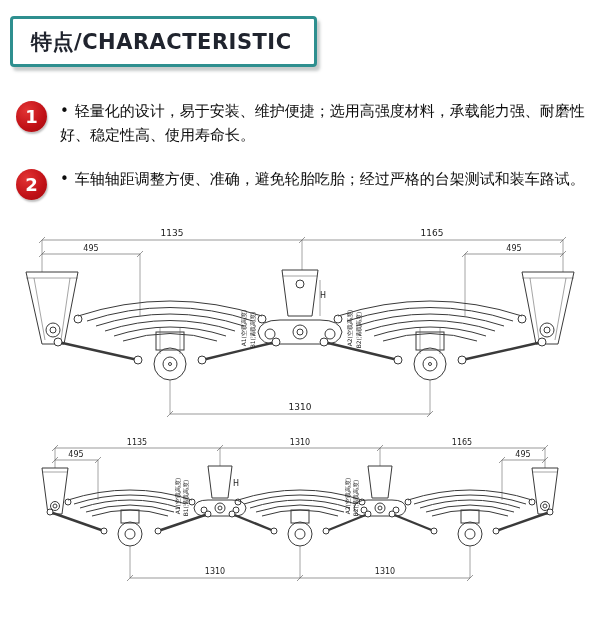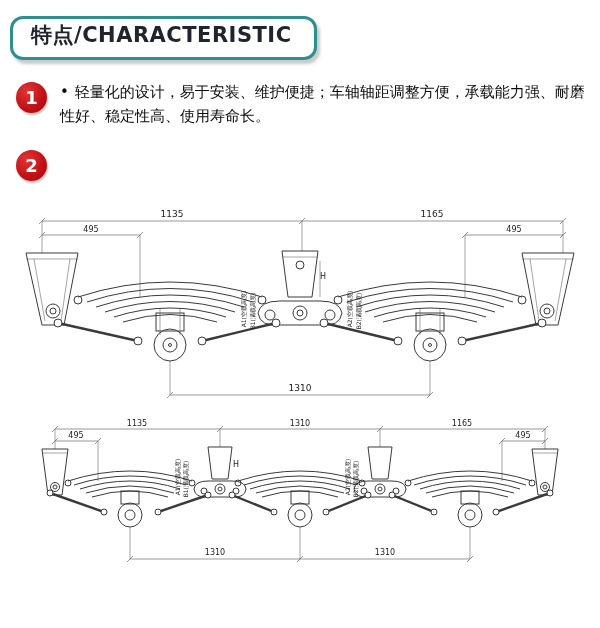--- a/index.html
+++ b/index.html
@@ -3,24 +3,24 @@
 <meta charset="utf-8">
 <style>
   * { margin:0; padding:0; box-sizing:border-box; }
   html,body { background:#ffffff; }
   body {
     width:600px; height:628px; overflow:hidden; position:relative;
     font-family:"DejaVu Sans", sans-serif;
   }
   .header-box {
     display:inline-block;
-    margin:16px 0 0 10px;
-    padding:2px 22px 8px 18px;
+    margin:16px 0 12px 10px;
+    padding:9px 22px 8px 18px;
     border:3px solid #2e8f8f;
-    border-radius:13px;
+    border-radius:4px;
     background:#ffffff;
     font-size:21px;
     font-weight:bold;
     color:#20242e;
     letter-spacing:0.5px;
     box-shadow:3px 4px 3px rgba(130,140,140,0.45);
   }
   .features { margin:20px 14px 0 16px; }
   .feature {
     display:flex; align-items:flex-start; gap:13px; margin-bottom:20px;
@@ -54,24 +54,25 @@
 
 
 
 <div class="header-box">
   <span>特点/CHARACTERISTIC</span>
 </div>
 
 <div class="features">
   <div class="feature">
     <div class="badge">1</div>
-    <div class="feature-text"><span class="bullet">•</span><span>轻量化的设计，易于安装、维护便捷；车轴轴距调整方便，承载能力强、耐磨性好、稳定性高、使用寿命长。</span></div>
+    <div class="feature-text"><span class="bullet">•</span><span>轻量化的设计，易于安装、维护便捷；选用高强度材料，承载能力强、耐磨性好、稳定性高、使用寿命长。</span></div>
   </div>
   <div class="feature">
     <div class="badge">2</div>
+    <div class="feature-text"><span class="bullet">•</span><span>车轴轴距调整方便、准确，避免轮胎吃胎；经过严格的台架测试和装车路试。</span></div>
   </div>
 </div>
 
 <div class="drawings">
 
   <svg class="drawing" width="572" height="208" viewBox="0 0 572 208">
 
     <g>
       <line class="dim" x1="28" y1="20" x2="549" y2="20"></line>
       <line class="dim" x1="25" y1="23" x2="31" y2="17"></line>

